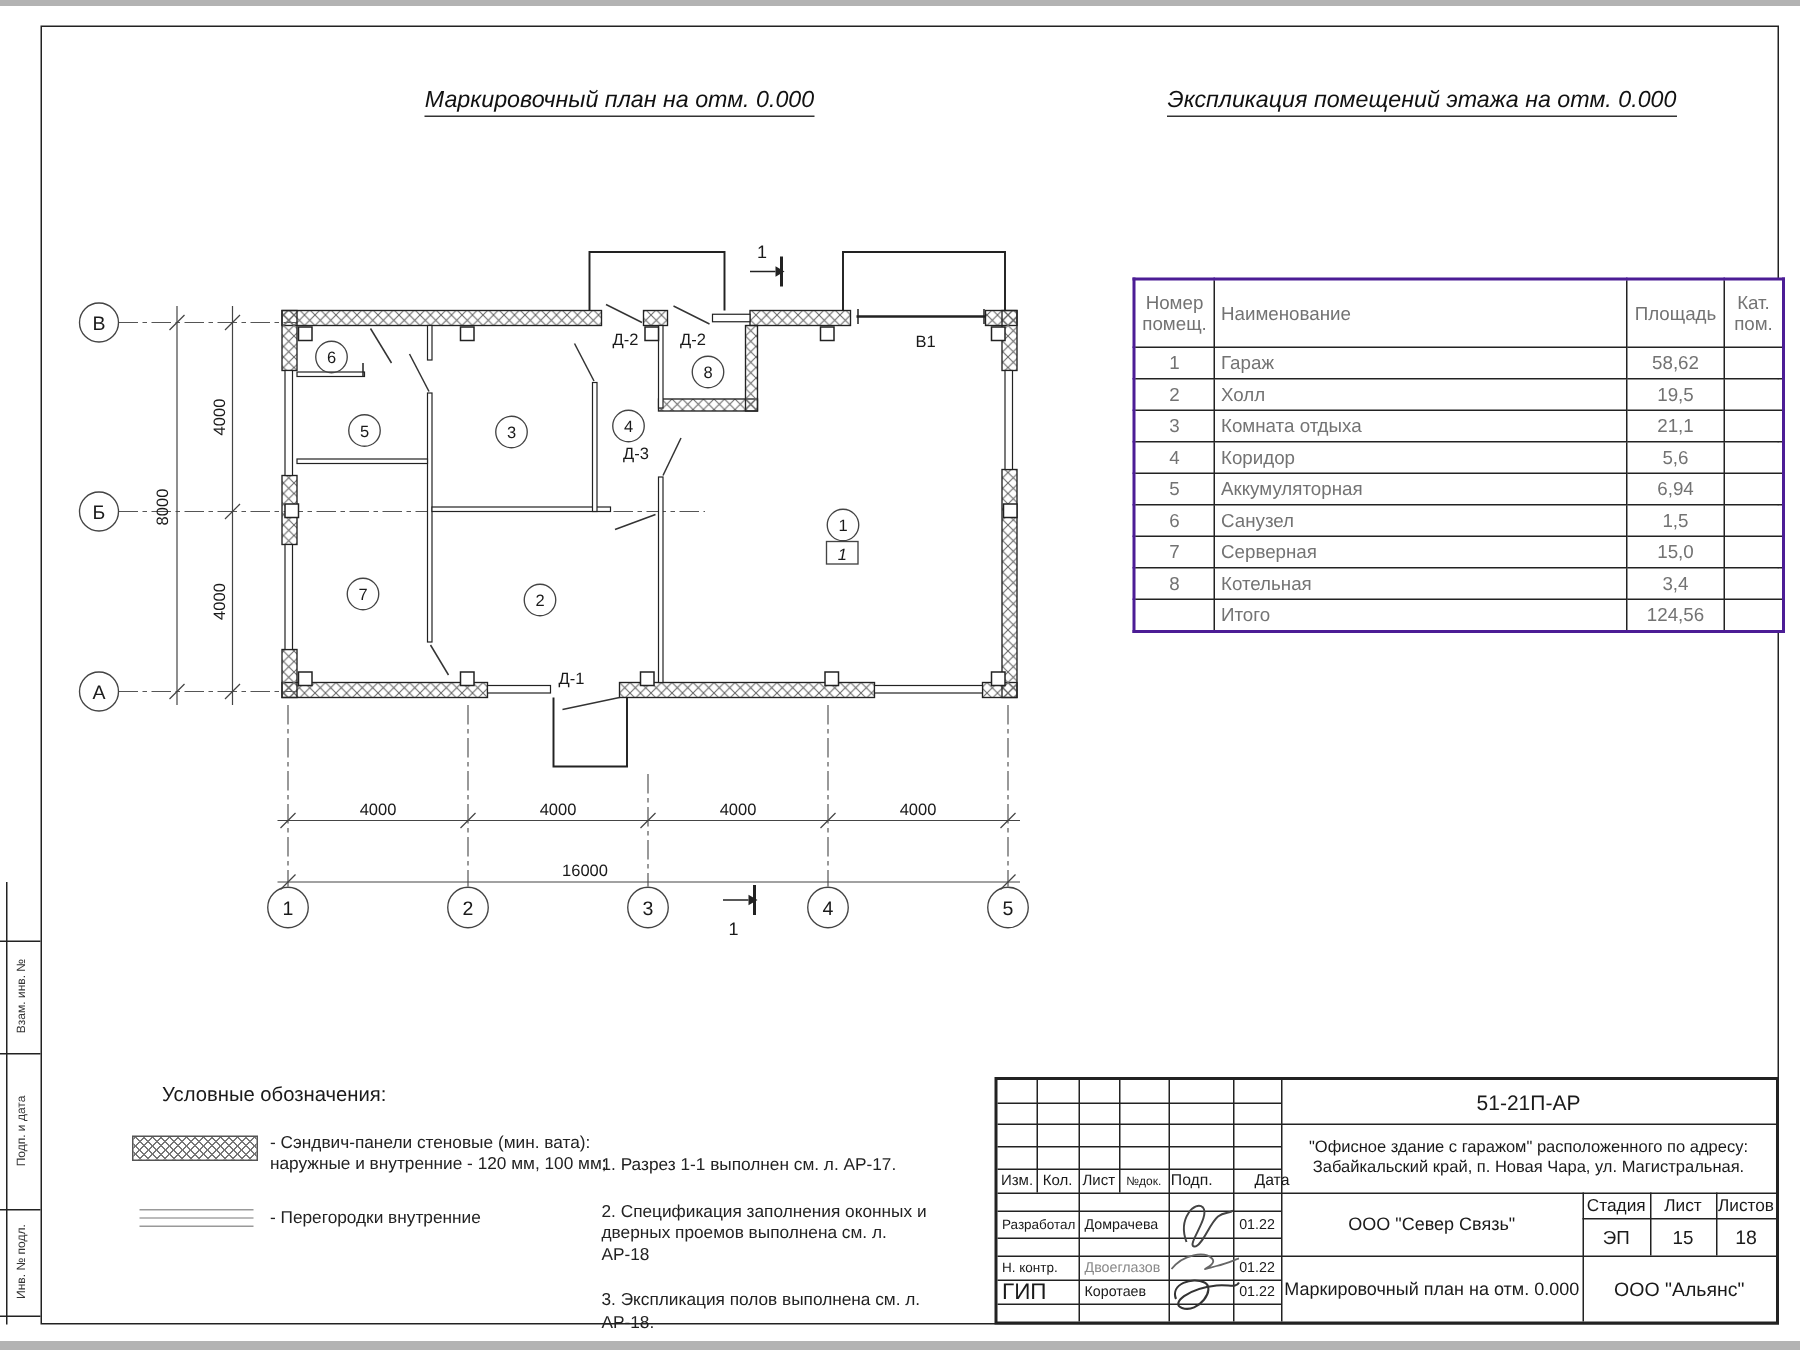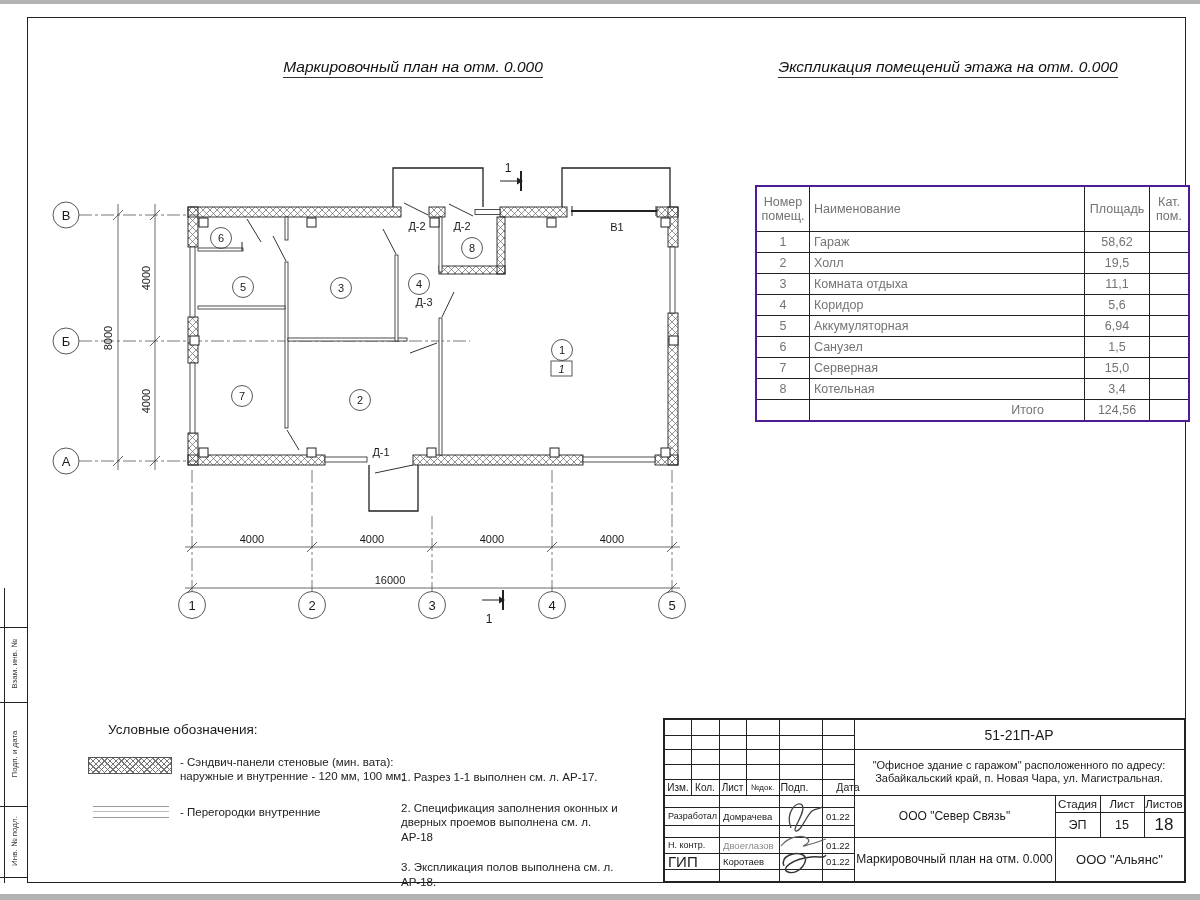--- a/index.html
+++ b/index.html
@@ -17,21 +17,21 @@
   
   table.expl{position:absolute;left:755px;top:185px;border-collapse:collapse;border:2px solid #4c1d95;font-size:12.5px;color:#737373}
   table.expl th,table.expl td{border:1px solid #222;padding:0 4px;background:#fff;font-weight:normal}
   table.expl th{font-size:12.5px}
   .c-num{width:44px;text-align:center}
   .c-name{width:230px;text-align:left;padding-left:8px}
   .c-area{width:56px;text-align:center}
   .c-cat{width:30px;text-align:center;font-size:11.5px}
   table.expl td{height:20px}
   table.expl th{height:44px}
-  .total-name{text-align:right;padding-right:40px !important}
+  .total-name{text-align:left;padding-right:40px !important}
   
   .legend-title{position:absolute;left:108px;top:722px;font-size:13.5px}
   .swatch1{position:absolute;left:88px;top:757px;width:82px;height:15px;border:1px solid #555;
     background-image:repeating-linear-gradient(45deg,transparent 0 3px,#777 3px 4px),repeating-linear-gradient(-45deg,transparent 0 3px,#777 3px 4px)}
   .swatch2{position:absolute;left:93px;top:806px;width:76px;height:10px;border-top:1px solid #999;border-bottom:1px solid #999;
     background:linear-gradient(#fff 0 45%,#bbb 45% 55%,#fff 55% 100%)}
   .leg-text{position:absolute;font-size:11.5px;line-height:14px;color:#222}
   .notes{position:absolute;left:385px;top:754px;width:255px;font-size:11.5px;line-height:14.5px;color:#222}
   .notes div{margin:16px}
   
@@ -269,21 +269,21 @@
       </tr>
   <tr>
         <td class="c-num">2</td>
         <td class="c-name">Холл</td>
         <td class="c-area">19,5</td>
         <td class="c-cat"></td>
       </tr>
   <tr>
         <td class="c-num">3</td>
         <td class="c-name">Комната отдыха</td>
-        <td class="c-area">11,1</td>
+        <td class="c-area">21,1</td>
         <td class="c-cat"></td>
       </tr>
   <tr>
         <td class="c-num">4</td>
         <td class="c-name">Коридор</td>
         <td class="c-area">5,6</td>
         <td class="c-cat"></td>
       </tr>
   <tr>
         <td class="c-num">5</td>
@@ -385,16 +385,16 @@
   <div class="abs" style="left:189px;top:29px;width:330px;height:46px;display:flex;flex-direction:column;align-items:center;justify-content:center;font-size:11px;line-height:13.5px;text-align:center">
     <div>"Офисное здание с гаражом" расположенного по адресу:</div>
     <div>Забайкальский край, п. Новая Чара, ул. Магистральная.</div>
   </div>
   <div class="cell" style="left:189px;top:75px;width:201px;height:42px;font-size:12px">ООО "Север Связь"</div>
   <div class="cell" style="left:390px;top:75px;width:45px;height:17px;font-size:11.5px">Стадия</div>
   <div class="cell" style="left:435px;top:75px;width:44px;height:17px;font-size:11.5px">Лист</div>
   <div class="cell" style="left:479px;top:75px;width:40px;height:17px;font-size:11.5px">Листов</div>
   <div class="cell" style="left:390px;top:92px;width:45px;height:25px;font-size:12.5px">ЭП</div>
   <div class="cell" style="left:435px;top:92px;width:44px;height:25px;font-size:12.5px">15</div>
-  <div class="cell" style="left:479px;top:92px;width:40px;height:25px;font-size:17px">18</div>
+  <div class="cell" style="left:479px;top:92px;width:40px;height:25px;font-size:13px">18</div>
   <div class="cell" style="left:189px;top:117px;width:201px;height:44px;font-size:12px">Маркировочный план на отм. 0.000</div>
   <div class="cell" style="left:390px;top:117px;width:129px;height:44px;font-size:13px">ООО "Альянс"</div>
 </div>
 
 </body></html>

